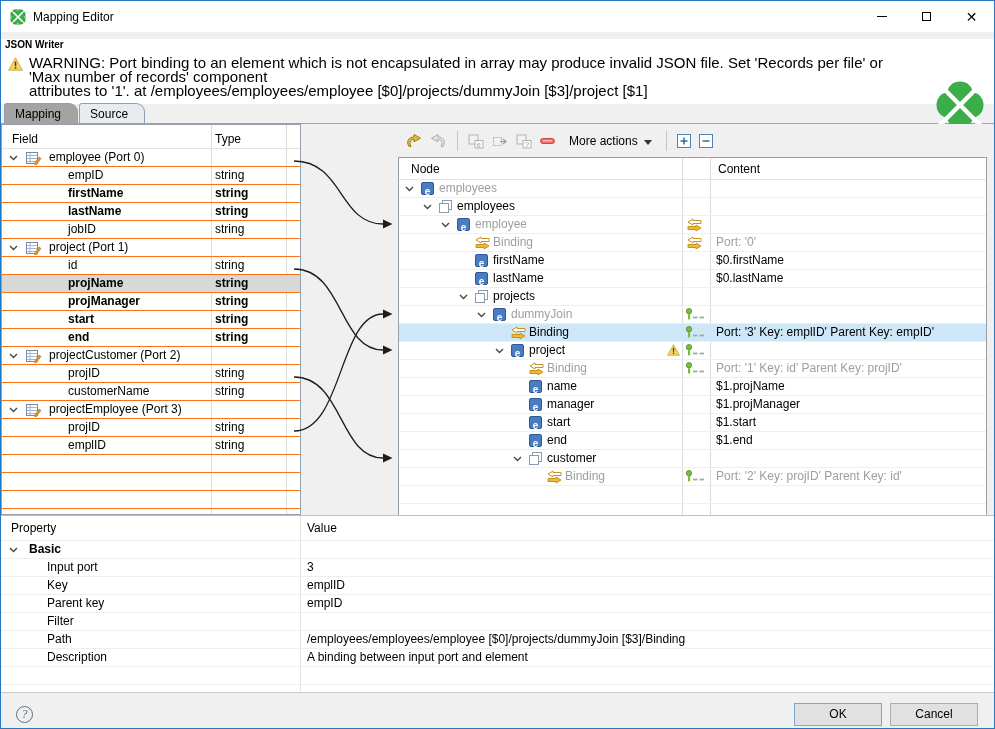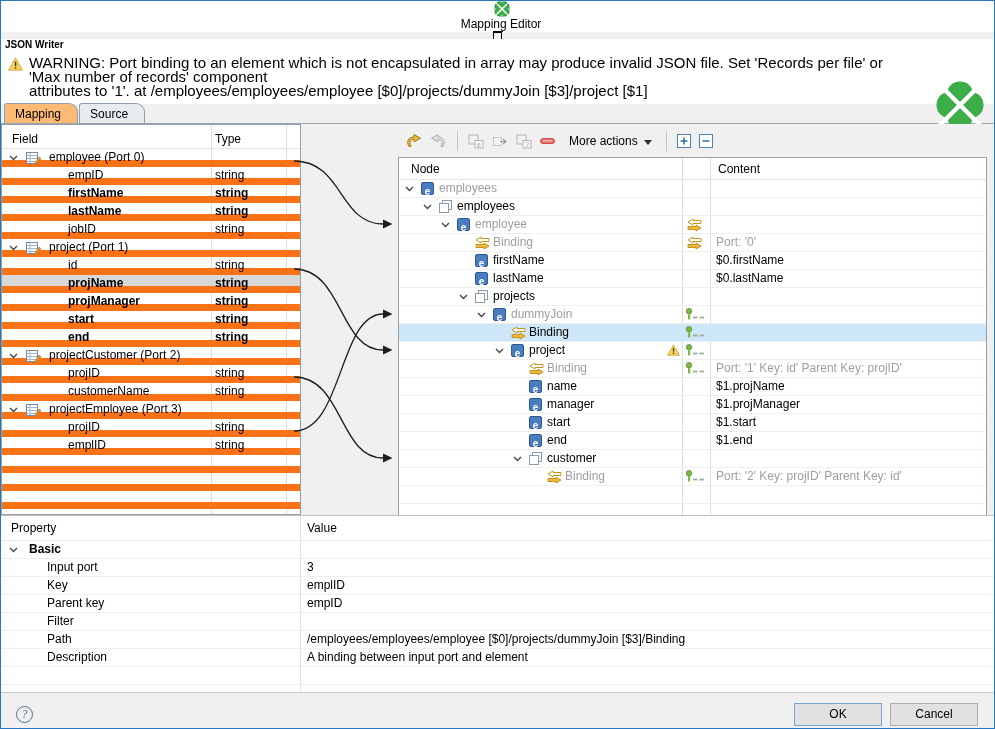--- a/index.html
+++ b/index.html
@@ -1,52 +1,52 @@
 <!DOCTYPE html>
 <html><head>
 <meta charset="utf-8">
 <style>
   * { box-sizing: border-box; margin: 0; padding: 0; }
   html,body { width: 995px; height: 729px; }
   body { font-family: "Liberation Sans", sans-serif; font-size: 12px; color: #000; background:#fff; }
   .window { width: 995px; height: 729px; border: 1px solid #2678c4; background:#f0f0f0; position: relative; overflow: hidden; }
 
   
-  .titlebar { height: 31px; background:#fff; display:flex; align-items:center;flex-direction:column; }
+  .titlebar { height: 31px; background:#fff; display:flex; align-items:center; }
   .titlebar .ticon { margin-left: 9px; display:flex; }
   .titlebar .ttext { margin-left: 7px; font-size: 12px; }
   .titlebar .spacer { flex: 1; }
   .winbtn { width: 45px; height: 31px; display:flex; align-items:center; justify-content:center; }
   .g-min { width: 10px; height: 1px; background:#000; }
   .g-max { width: 9px; height: 9px; border: 1px solid #000; }
   .g-close { font-size: 14px; line-height: 10px; }
 
   
   .header { height: 65px; background:#fff; position: relative; }
   .header h1 { font-size: 10px; font-weight: bold; margin: 7px 0 6px 4px; }
   .warnrow { display:flex; padding-left: 7px; }
   .warn-ico { flex: 0 0 16px; margin-top: 1px; }
   .warn-text { margin-left: 5px; line-height: 14px; font-size: 15px; width: 880px; }
   .logo { position: absolute; right: 10px; top: 42px; }
 
   
   .tabbar { height: 20px; background:#f0f0f0; display:flex; align-items:flex-end; padding-left: 3px; border-bottom: 1px solid #9aa4ae; }
   .tab { height: 20px; padding: 3px 16px 0 10px; border: 1px solid #8e9eb3; border-bottom: none; border-radius: 3px 9px 0 0; background:#e9ecef; margin-right: 1px; position: relative; }
-  .tab.active { background:#fdba74; z-index: 2; }
+  .tab.active { background:#a3a3a3; z-index: 2; }
 
   
   .main { position: relative; height: 391px; background:#f0f0f0; }
 
   .fields-box { position:absolute; left:0; top:0; width:300px; height:391px; background:#fff; border:1px solid #95a0aa; overflow:hidden; }
   .fields-box .vl1 { position:absolute; left:209px; top:0; bottom:0; width:1px; background:#dcdcdc; }
   .fields-box .vl2 { position:absolute; left:284px; top:0; bottom:0; width:1px; background:#dcdcdc; }
   .thead { height: 24px; position: relative; border-bottom: 1px solid #e3e3e3; }
   .thead .c1 { position:absolute; left: 10px; top: 7px; }
   .thead .c2 { position:absolute; left: 213px; top: 7px; }
-  .frow { position: relative; height: 18px; border-bottom: 7px solid #f97316; }
+  .frow { position: relative; height: 18px; border-bottom: 1px solid #f97316; }
   .frow.fsel { background: #d8d8d8; }
   .frow span, .trow span { line-height: 17px; }
   .chev { position:absolute; top: 6px; display:flex; }
   .ric { position:absolute; top: 2px; display:flex; }
   .flabel { position:absolute; top: 0; white-space: nowrap; }
   .ftype { position:absolute; left: 213px; top: 0; }
   .b { font-weight: bold; }
 
   
   .curves { position:absolute; left:290px; top:0; width:112px; height:391px; pointer-events:none; }
@@ -487,20 +487,21 @@
             </span>
             <span class="tlabel" style="left:130px">Binding</span>
             <span class="tmid" style="left:286px">
               <svg width="24" height="13" viewBox="0 0 24 13">
                 <circle cx="4" cy="3.2" r="2.7" fill="#7cb943" stroke="#528f2a" stroke-width="0.8"></circle>
                 <rect x="3" y="6.2" width="2.2" height="5.2" fill="#7cb943"></rect>
                 <rect x="8" y="8.6" width="4.5" height="1.8" fill="#9fae9b"></rect>
                 <rect x="14.5" y="8.6" width="4.5" height="1.8" fill="#9fae9b"></rect>
               </svg>
             </span>
+            <span class="tcontent">Port: '3' Key: emplID' Parent Key: empID'</span>
           </div>
           <div class="trow">
             <span class="tchev" style="left:96px">
               <svg width="9" height="6" viewBox="0 0 9 6">
                 <polyline points="1,1 4.5,4.5 8,1" fill="none" stroke="#474747" stroke-width="1.4"></polyline>
               </svg>
             </span>
             <span class="tico" style="left:112px">
               <span class="el-ico">e</span>
             </span>

